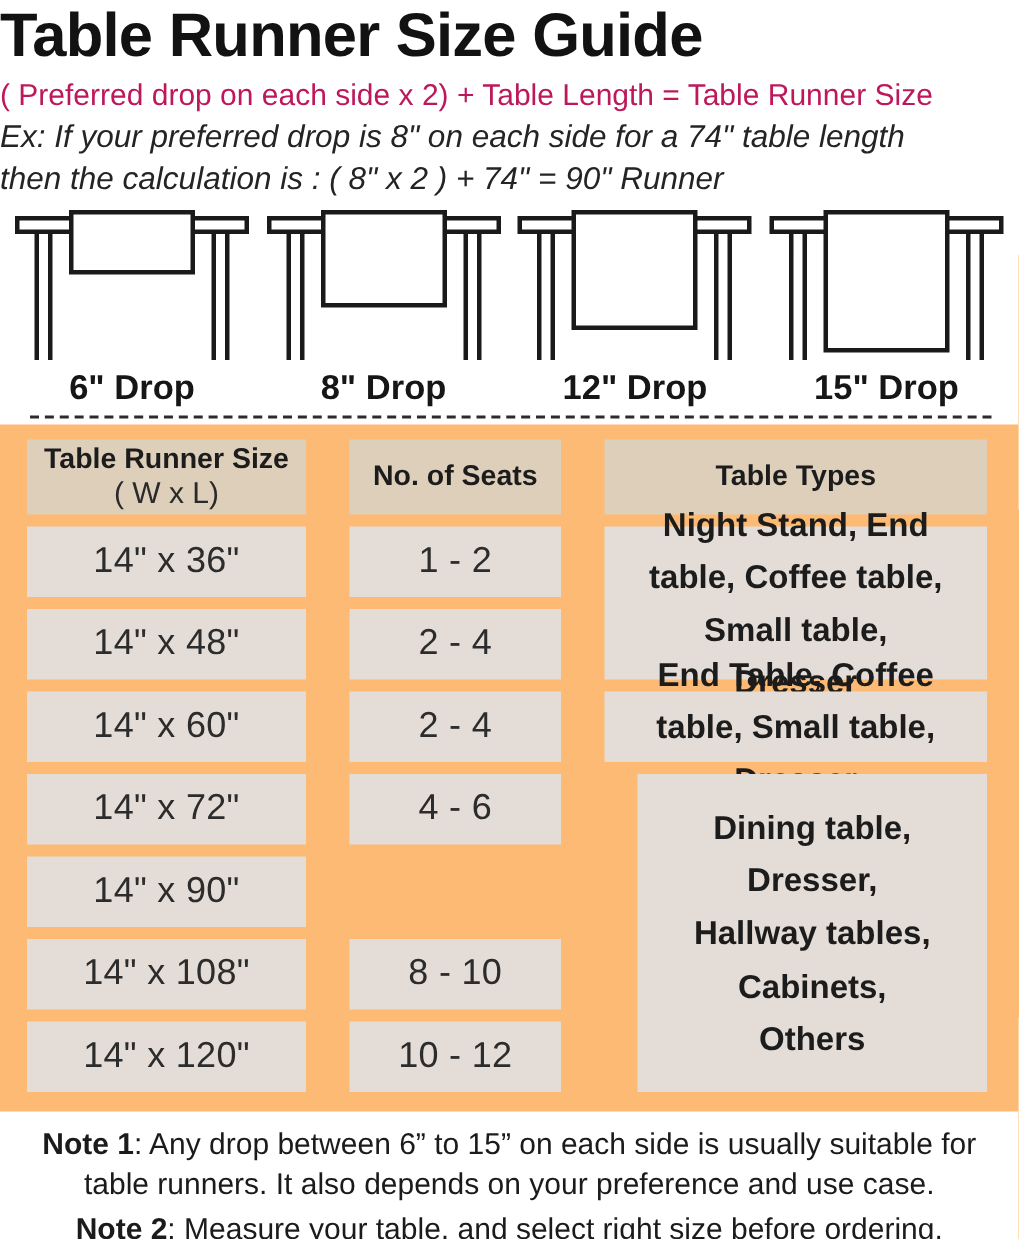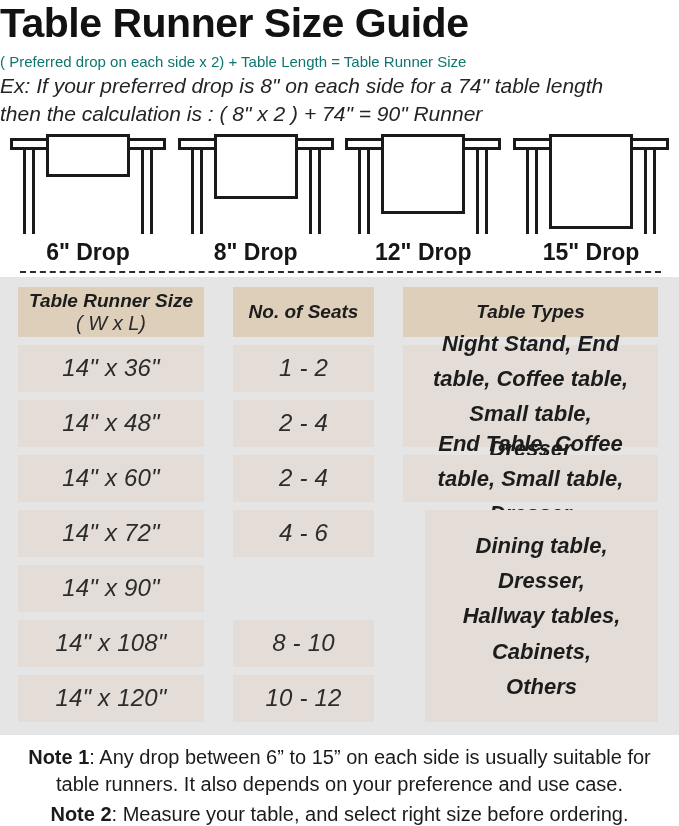--- a/index.html
+++ b/index.html
@@ -5,30 +5,30 @@
   html,body{margin:0;padding:0;}
   body{
     width:679px;height:826px;overflow:hidden;background:#ffffff;
     font-family:"Liberation Sans",sans-serif;color:#1d1d1d;
   }
   
   .hdr{padding-top:1px;}
   .title{
     font-size:41px;font-weight:700;letter-spacing:-0.5px;margin:0;color:#121212;line-height:1.12;
   }
-  .formula{font-size:15px;margin-top:6px;color:#0f766e;}
+  .formula{font-size:20px;margin-top:6px;color:#be185d;}
   .exline{font-size:21px;margin-top:4px;color:#242424;font-style:italic;}
   
   .figs{display:flex;justify-content:space-between;padding:0 9px;margin-top:7px;}
   .fig{width:158px;display:flex;flex-direction:column;align-items:center;}
   .fig svg{display:block;}
   .drop-label{font-size:23px;font-weight:700;color:#161616;margin-top:5px;}
   .divider{border:0;border-top:2px dashed #2b2b2b;margin:5px 18px 0 20px;}
   
-  .panel{background:#e5e5e5;margin-top:4px;padding:10px 21px 13px 18px;font-style:italic;}
+  .panel{background:#fdba74;margin-top:4px;padding:10px 21px 13px 18px;}
   .grid{
     display:grid;
     grid-template-columns:186px 141px 255px;
     grid-template-rows:50px repeat(7,47px);
     column-gap:29px;row-gap:8px;
   }
   .cell{
     display:flex;flex-direction:column;align-items:center;justify-content:center;
     text-align:center;
   }

